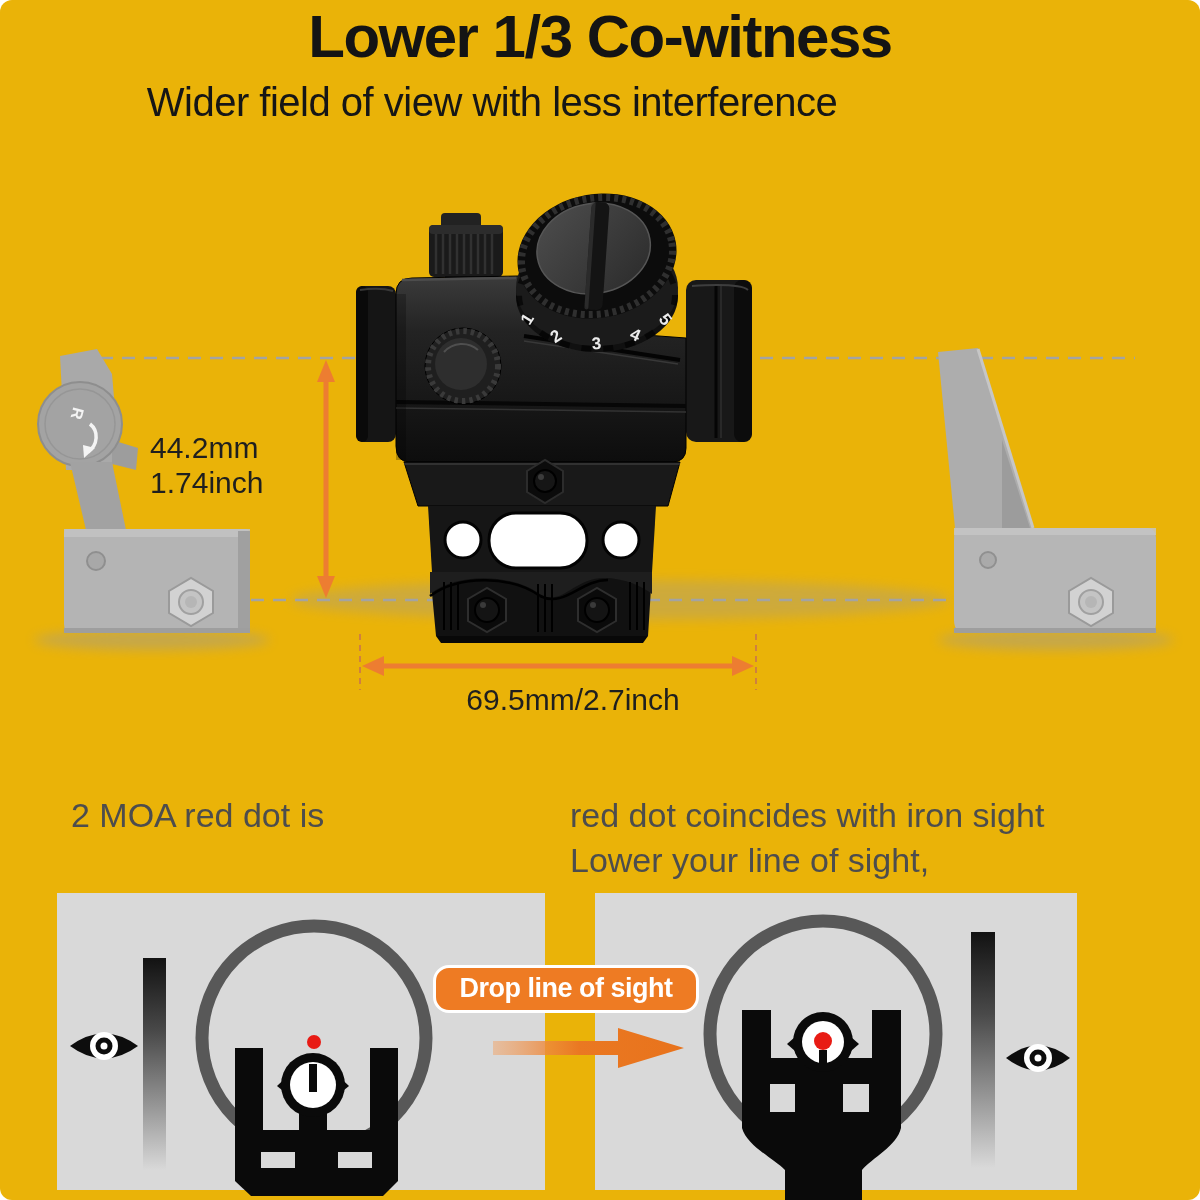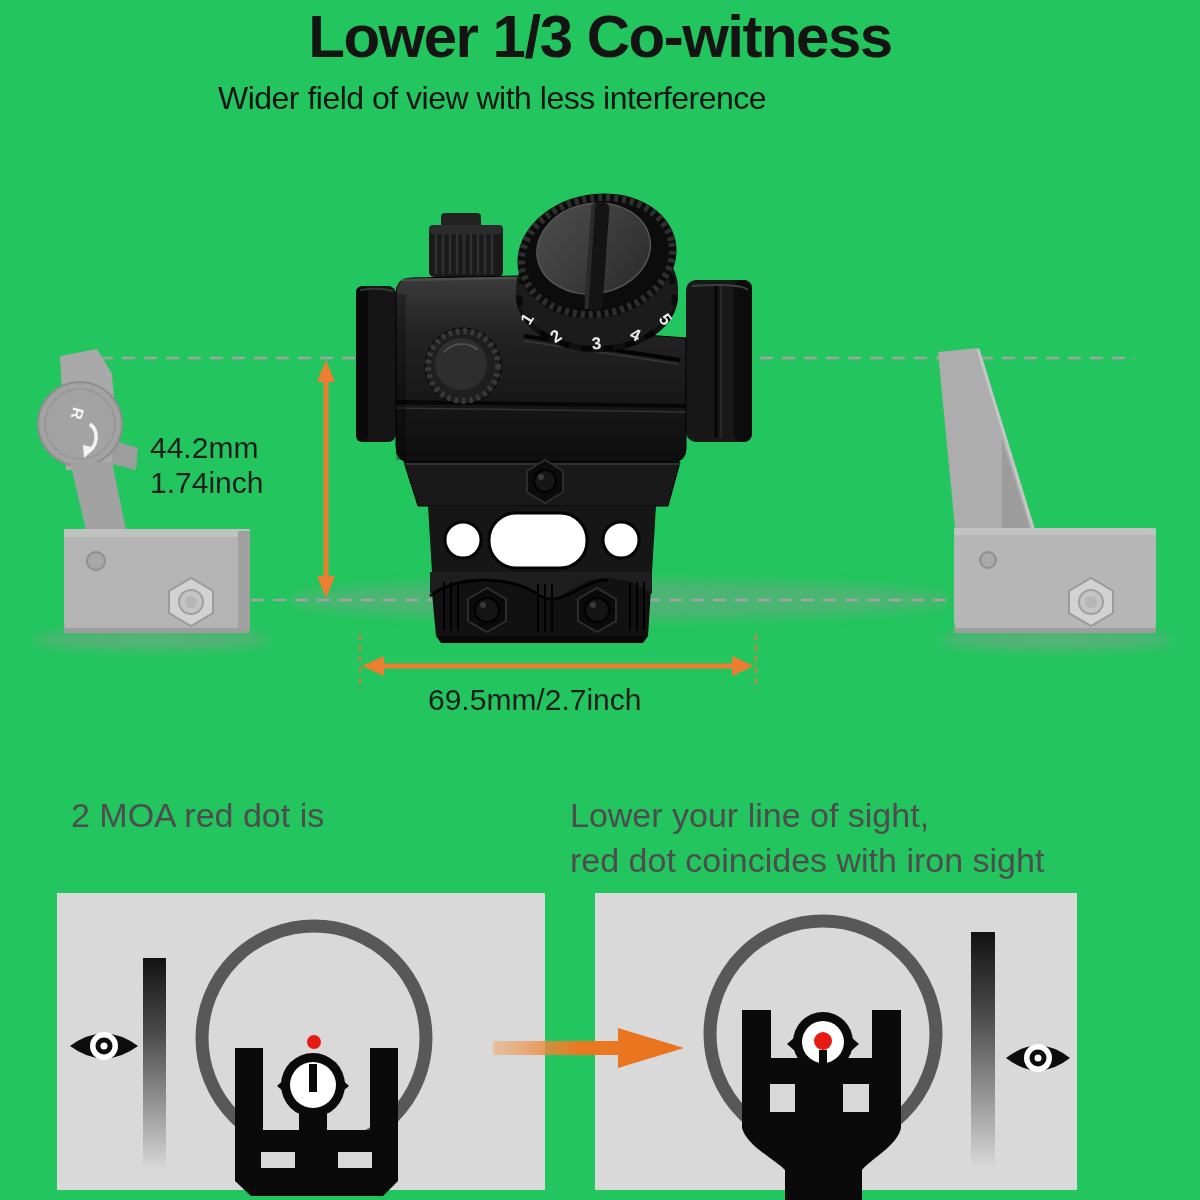--- a/index.html
+++ b/index.html
@@ -1,26 +1,26 @@
 <!DOCTYPE html>
 <html><head>
 <meta charset="utf-8">
 <style>
   html,body{margin:0;padding:0;background:#fff;}
-  #stage{position:relative;width:1200px;height:1200px;background:#22c55e;overflow:hidden;
-         font-family:"Liberation Sans",sans-serif;}
+  #stage{position:relative;width:1200px;height:1200px;background:#eab308;overflow:hidden;
+         font-family:"Liberation Sans",sans-serif;border-radius:12px;}
   .abs{position:absolute;}
   #title{left:0;top:2px;width:1200px;text-align:center;font-size:60px;font-weight:bold;
          letter-spacing:-1.5px;color:#141414;}
-  #subtitle{left:0;top:80px;width:984px;text-align:center;font-size:32px;font-weight:normal;
+  #subtitle{left:0;top:80px;width:984px;text-align:center;font-size:40px;font-weight:normal;
          letter-spacing:-0.5px;color:#161616;}
   .dim-label{font-size:30px;color:#1f1f1f;}
   #dim-h-mm{left:150px;top:431px;width:172px;}
   #dim-h-in{left:150px;top:466px;width:172px;}
-  #dim-w{left:428px;top:683px;width:290px;text-align:left;}
+  #dim-w{left:428px;top:683px;width:290px;text-align:center;}
   .caption{font-size:34px;color:#4d4d4d;text-align:left;line-height:45px;}
   #caption-left{left:71px;top:793px;width:440px;}
   #caption-right{left:570px;top:793px;width:490px;}
   #drop-label{left:433px;top:965px;width:266px;height:48px;box-sizing:border-box;
       background:#ee7b23;border:3px solid #ffffff;border-radius:16px;color:#ffffff;
       font-size:27px;font-weight:bold;text-align:center;line-height:41px;letter-spacing:-0.5px;}
   svg{display:block;}
   svg text{font-family:"Liberation Sans",sans-serif;}
 </style>
 </head>
@@ -232,22 +232,22 @@
   </svg>
 
   <div class="abs dim-label" id="dim-h-mm">44.2mm</div>
   <div class="abs dim-label" id="dim-h-in">1.74inch</div>
   <div class="abs dim-label" id="dim-w">69.5mm/2.7inch</div>
 
   <div class="abs caption" id="caption-left">
     <div>2 MOA red dot is</div>
   </div>
   <div class="abs caption" id="caption-right">
+    <div>red dot coincides with iron sight</div>
     <div>Lower your line of sight,</div>
-    <div>red dot coincides with iron sight</div>
   </div>
 
   <svg class="abs" style="left:0;top:880px" width="1200" height="320" viewBox="0 880 1200 320">
     <defs>
       <linearGradient id="barGrad" x1="0" y1="0" x2="0" y2="1">
         <stop offset="0" stop-color="#121212"></stop>
           <stop offset="0.35" stop-color="#4a4a4a"></stop>
         <stop offset="0.72" stop-color="#9b9b9b"></stop>
           <stop offset="1" stop-color="#d9d9d9"></stop>
       </linearGradient>
@@ -311,13 +311,14 @@
         <path d="M1006,1058 Q1038,1033 1070,1058 Q1038,1083 1006,1058 Z" fill="#0d0d0d"></path>
         <circle cx="1038" cy="1058" r="14" fill="#ffffff"></circle>
         <circle cx="1038" cy="1058" r="8.5" fill="#0d0d0d"></circle>
         <circle cx="1038" cy="1058" r="3.5" fill="#ffffff"></circle>
       </g>
     </g>
 
     <polygon points="493,1041 618,1041 618,1028 684,1048 618,1068 618,1055 493,1055" fill="url(#arrowGrad)"></polygon>
   </svg>
 
+  <div class="abs" id="drop-label">Drop line of sight</div>
 </div>
 
 </body></html>

